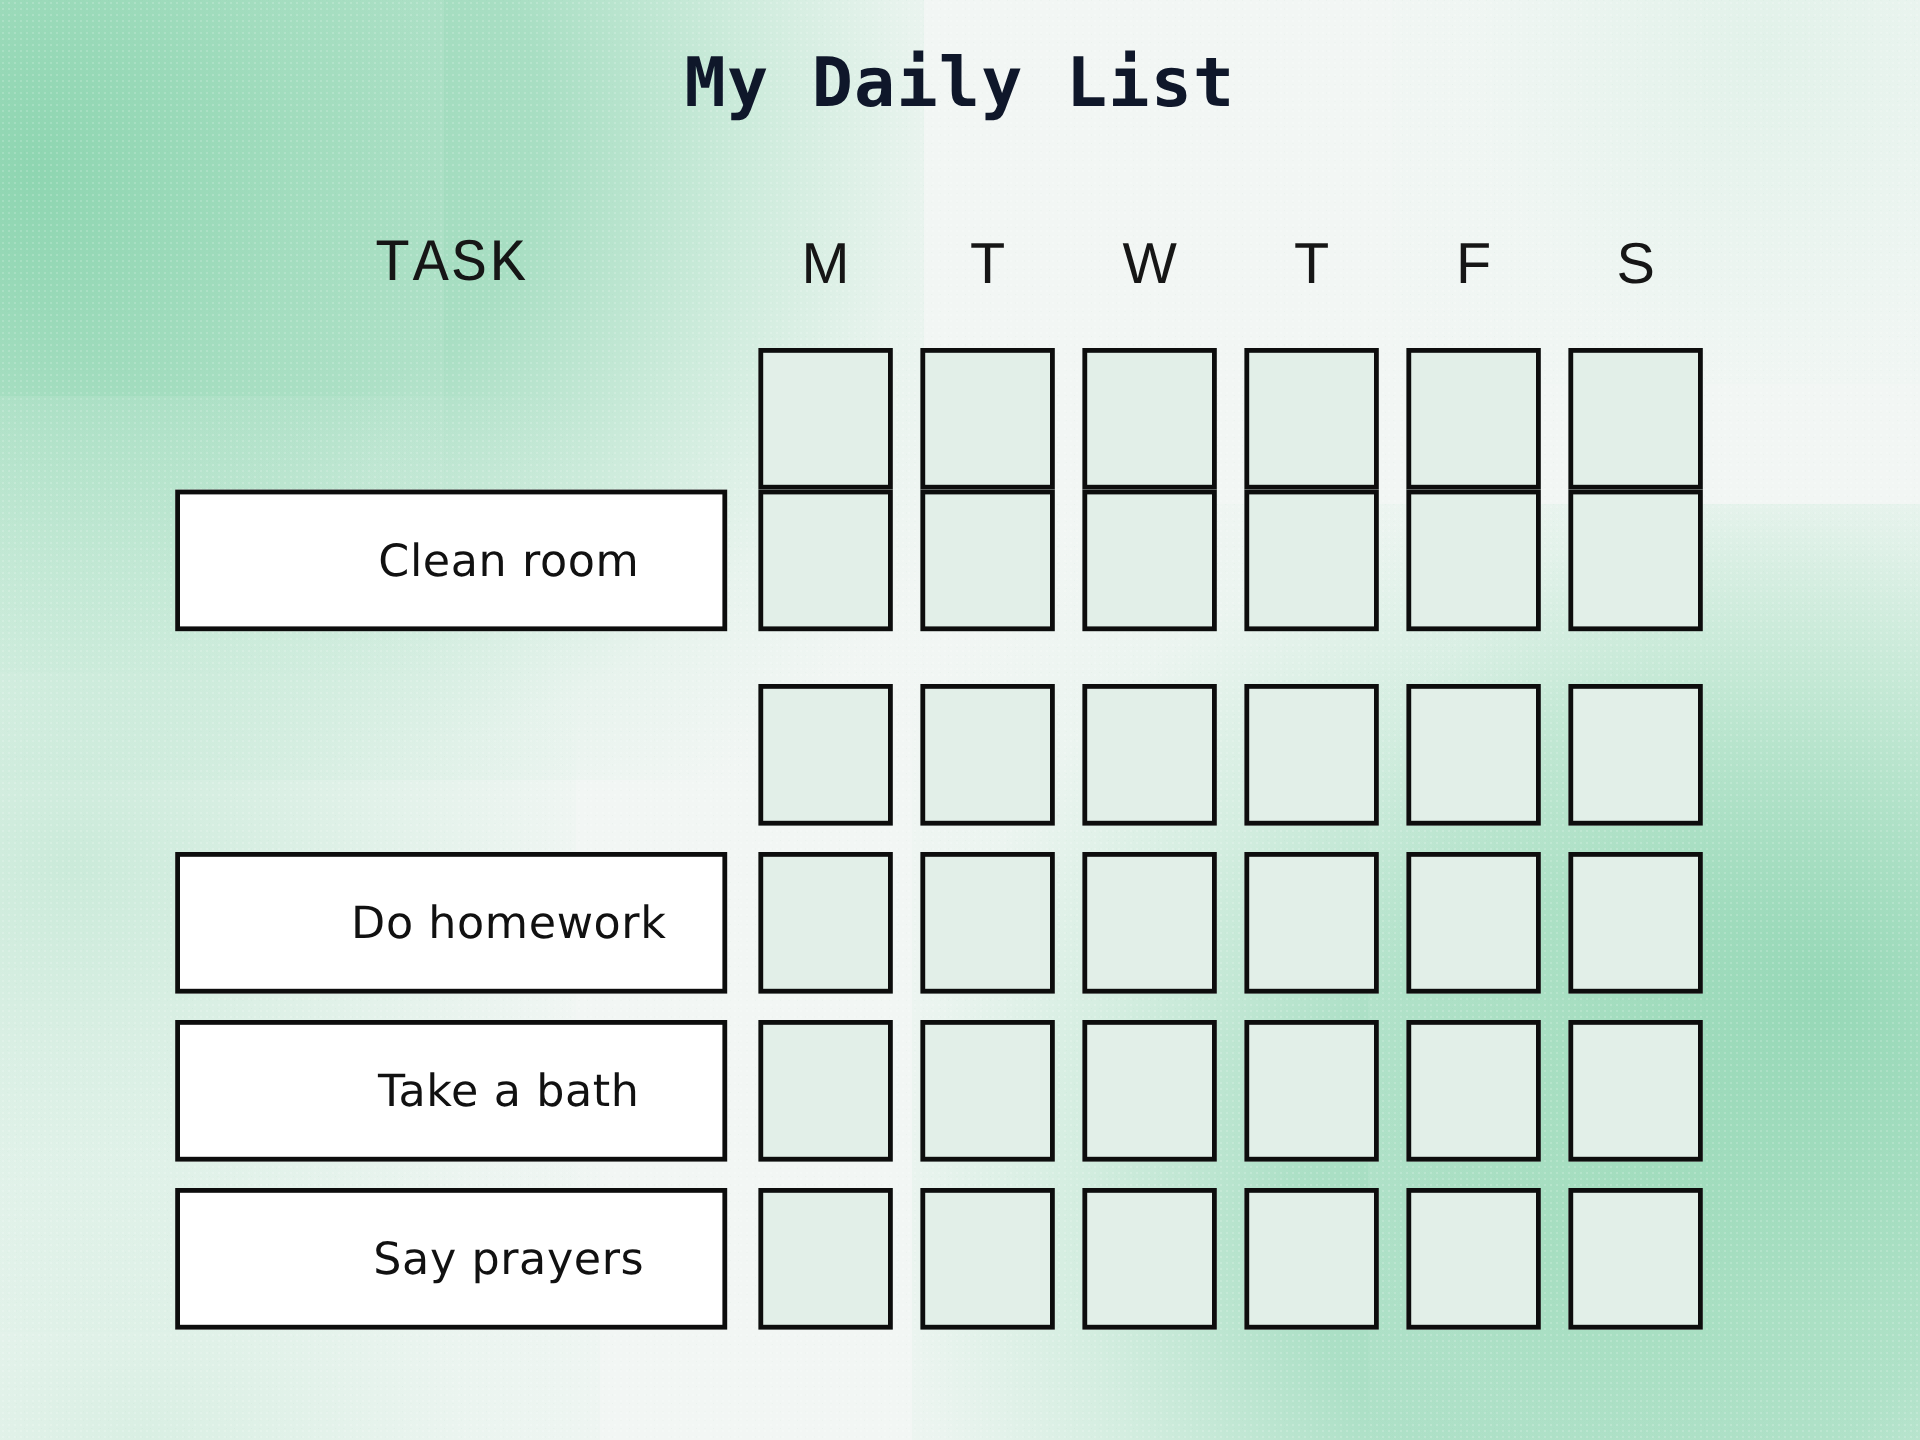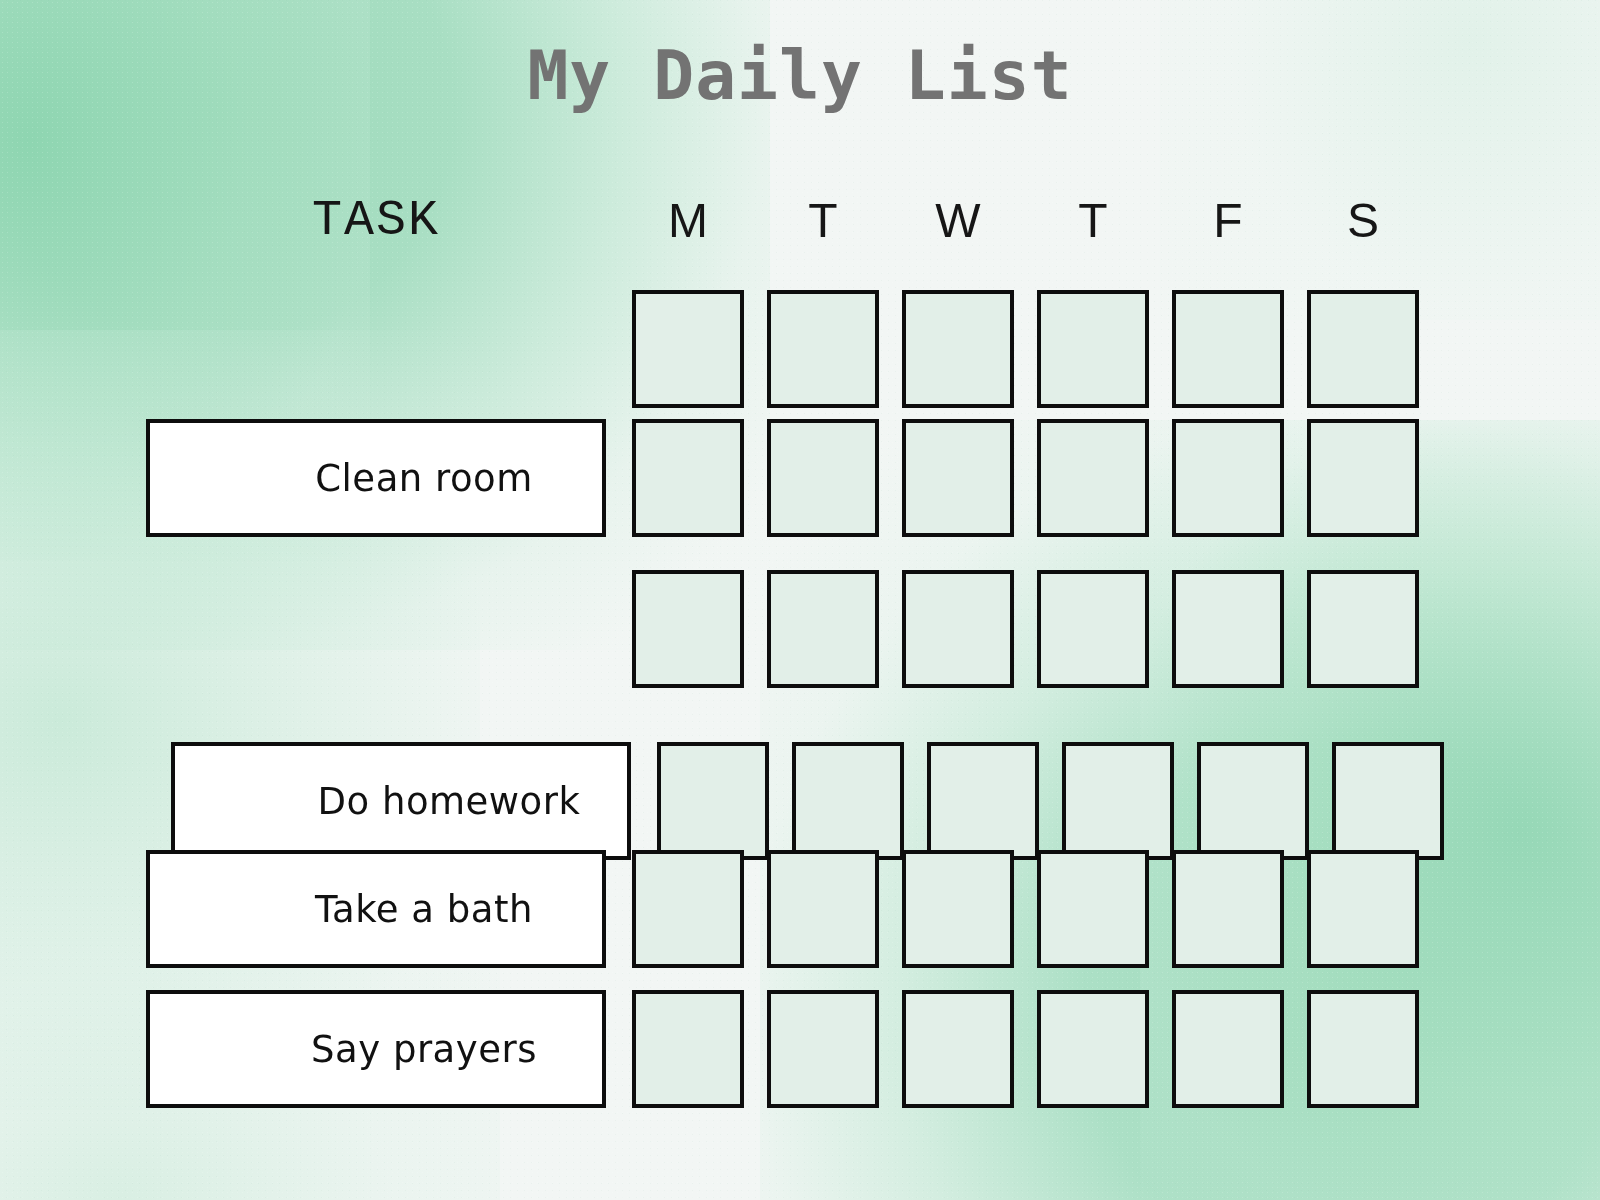--- a/index.html
+++ b/index.html
@@ -113,23 +113,23 @@
   }
 
   #page-title {
     position: absolute;
     top: 36px;
     left: 0;
     width: 1600px;
     text-align: center;
     font-family: "DejaVu Sans Mono", "Liberation Mono", monospace;
     font-weight: bold;
-    font-size: 68px;
+    font-size: 57px;
     letter-spacing: 1px;
-    color: #737373;
+    color: #0f172a;
     white-space: nowrap;
   }
 
   
   #header-row {
     position: absolute;
     top: 192px;
     left: 146px;
     width: 1306px;
     height: 62px;
@@ -228,40 +228,40 @@
 
     <div id="grid-rows">
         <div class="task-row" style="top: 290px;">
           <div class="check-cell" style="left: 486px;"></div>
           <div class="check-cell" style="left: 621px;"></div>
           <div class="check-cell" style="left: 756px;"></div>
           <div class="check-cell" style="left: 891px;"></div>
           <div class="check-cell" style="left: 1026px;"></div>
           <div class="check-cell" style="left: 1161px;"></div>
         </div>
-        <div class="task-row" style="top: 419px;">
+        <div class="task-row" style="top: 408px;">
           <div class="task-cell">
             <span class="task-label">Clean room</span>
           </div>
           <div class="check-cell" style="left: 486px;"></div>
           <div class="check-cell" style="left: 621px;"></div>
           <div class="check-cell" style="left: 756px;"></div>
           <div class="check-cell" style="left: 891px;"></div>
           <div class="check-cell" style="left: 1026px;"></div>
           <div class="check-cell" style="left: 1161px;"></div>
         </div>
         <div class="task-row" style="top: 570px;">
           <div class="check-cell" style="left: 486px;"></div>
           <div class="check-cell" style="left: 621px;"></div>
           <div class="check-cell" style="left: 756px;"></div>
           <div class="check-cell" style="left: 891px;"></div>
           <div class="check-cell" style="left: 1026px;"></div>
           <div class="check-cell" style="left: 1161px;"></div>
         </div>
-        <div class="task-row" style="top: 742px; margin-left: 25px;">
+        <div class="task-row" style="top: 710px;">
           <div class="task-cell">
             <span class="task-label">Do homework</span>
           </div>
           <div class="check-cell" style="left: 486px;"></div>
           <div class="check-cell" style="left: 621px;"></div>
           <div class="check-cell" style="left: 756px;"></div>
           <div class="check-cell" style="left: 891px;"></div>
           <div class="check-cell" style="left: 1026px;"></div>
           <div class="check-cell" style="left: 1161px;"></div>
         </div>

